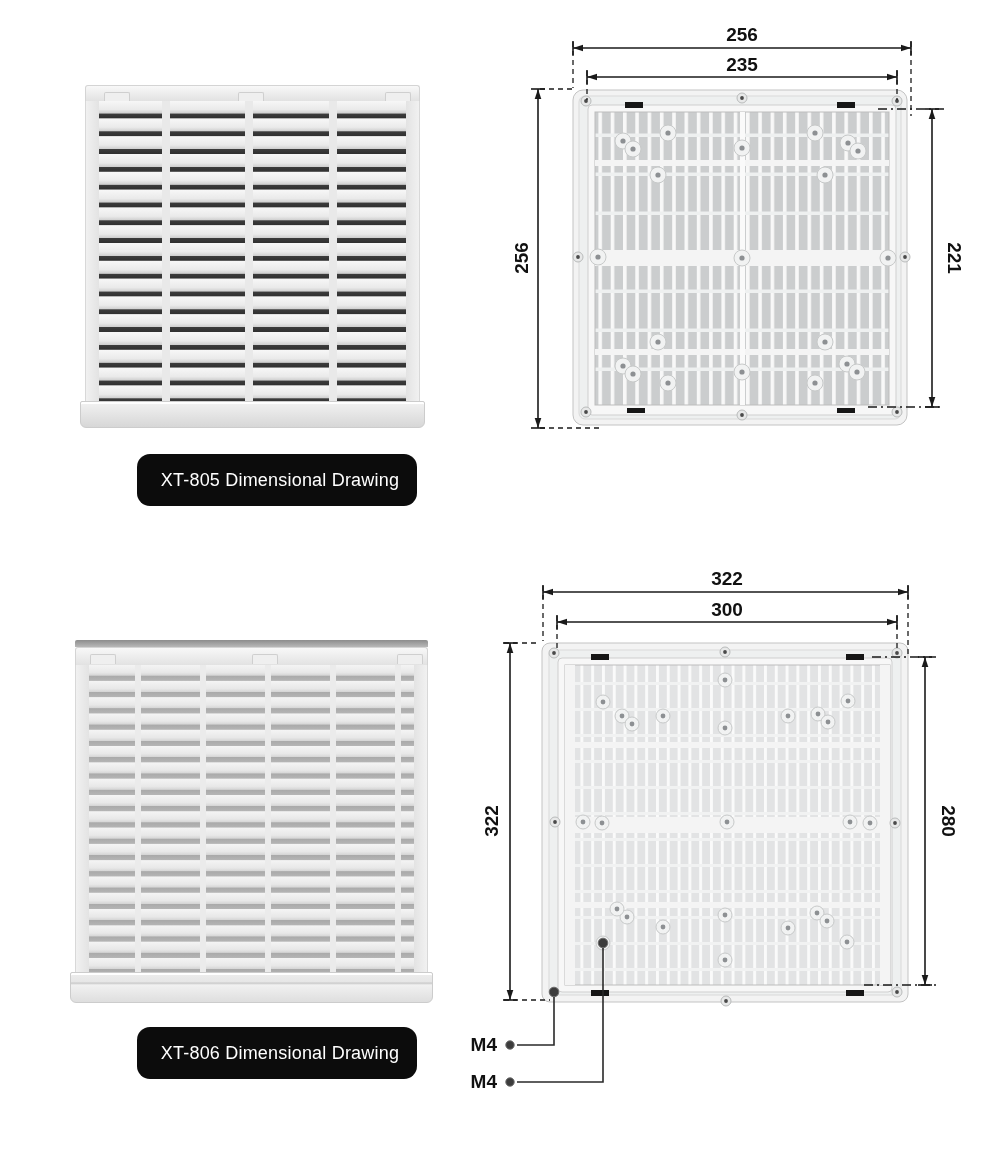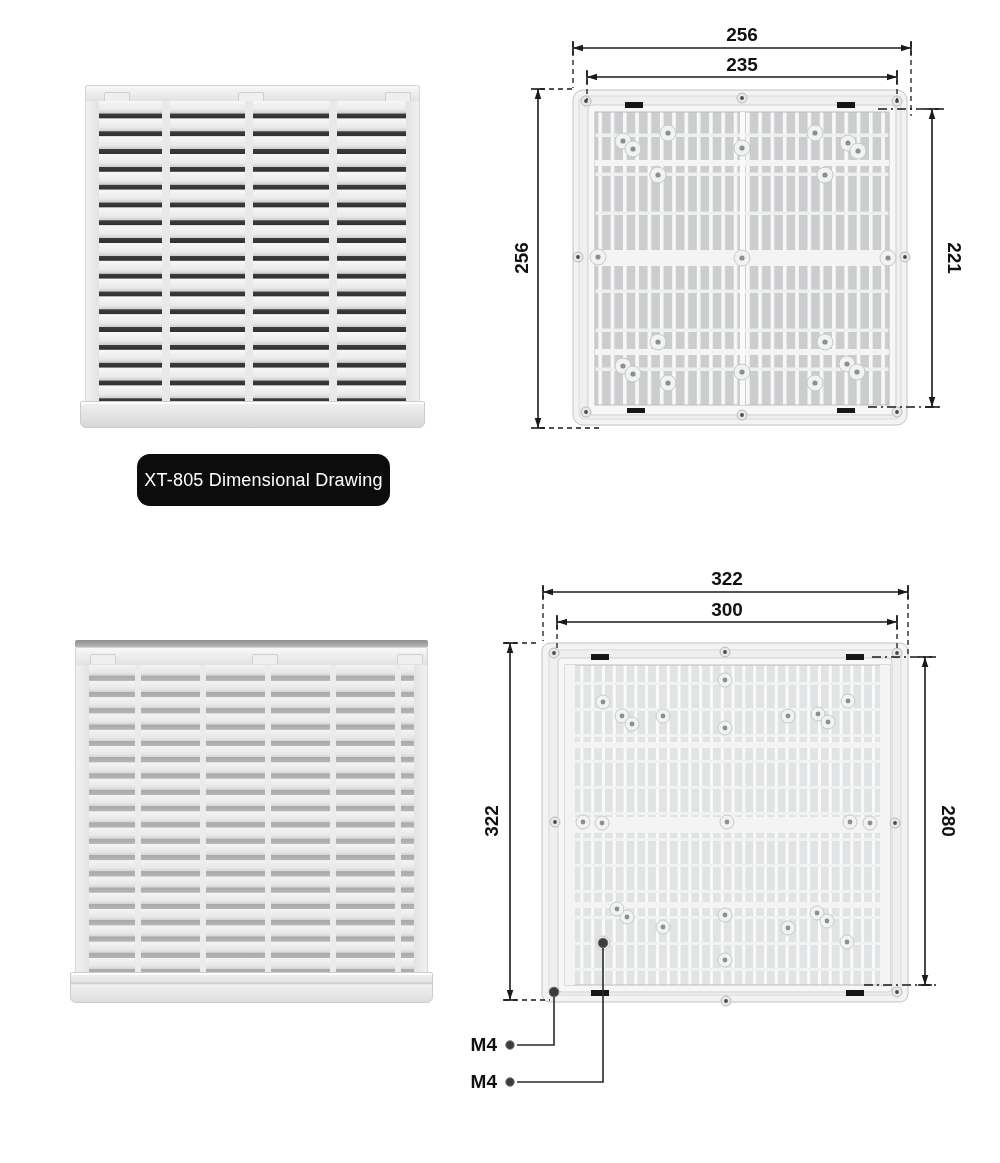--- a/index.html
+++ b/index.html
@@ -36,23 +36,23 @@
   .edge{position:absolute;top:0;bottom:0;width:13px;background:linear-gradient(90deg,#f1f1f1,#e3e3e3);}
   .edge.el{left:0;} .edge.er{right:0;background:linear-gradient(270deg,#f1f1f1,#e3e3e3);}
 
   .fv-base{position:absolute;left:-5px;right:-5px;bottom:0;height:25px;
            background:linear-gradient(#f2f2f2,#d7d7d7);border:1px solid #cccccc;
            border-radius:2px 2px 6px 6px;box-shadow:inset 0 2px 0 #ffffff;}
   .fv806 .fv-base{height:29px;
            background:linear-gradient(#ededed 0px,#e6e6e6 9px,#c7c7c7 10px,#f1f1f1 12px,#dedede 100%);}
 
   
-  .plabel{position:absolute;width:253px;height:52px;background:#0c0c0c;border-radius:13px;
+  .plabel{position:absolute;width:274px;height:52px;background:#0c0c0c;border-radius:13px;
           color:#ffffff;display:flex;align-items:center;justify-content:center;
-          font-size:18px;letter-spacing:.2px;}
+          font-size:18px;letter-spacing:.2px;padding-left:6px;}
   #label1{left:137px;top:454px;}
   #label2{left:137px;top:1027px;}
 
   
   .tdraw{position:absolute;}
   #bd805{left:500px;top:20px;}
   #bd806{left:440px;top:555px;}
 
   .frameO{fill:#f3f3f3;stroke:#c3c3c3;stroke-width:1;}
   .frameM{fill:#eef0f0;stroke:#d9d9d9;stroke-width:1;}
@@ -320,14 +320,15 @@
     <circle cx="114" cy="437" r="4.8" class="m4dot"></circle>
     <circle cx="163" cy="388" r="4.8" class="m4dot"></circle>
     <polyline points="77,490 114,490 114,442" class="leader"></polyline>
     <circle cx="70" cy="490" r="4.2" class="m4dot"></circle>
     <text x="57" y="496" text-anchor="end" class="dimtext">M4</text>
     <polyline points="77,527 163,527 163,393" class="leader"></polyline>
     <circle cx="70" cy="527" r="4.2" class="m4dot"></circle>
     <text x="57" y="533" text-anchor="end" class="dimtext">M4</text>
   </svg>
 
+  <div id="label2" class="plabel">XT-806 Dimensional Drawing</div>
 
 </div>
 
 </body></html>

